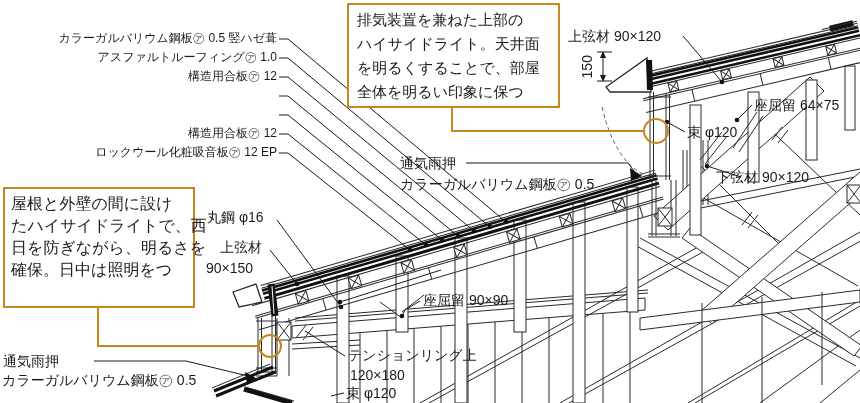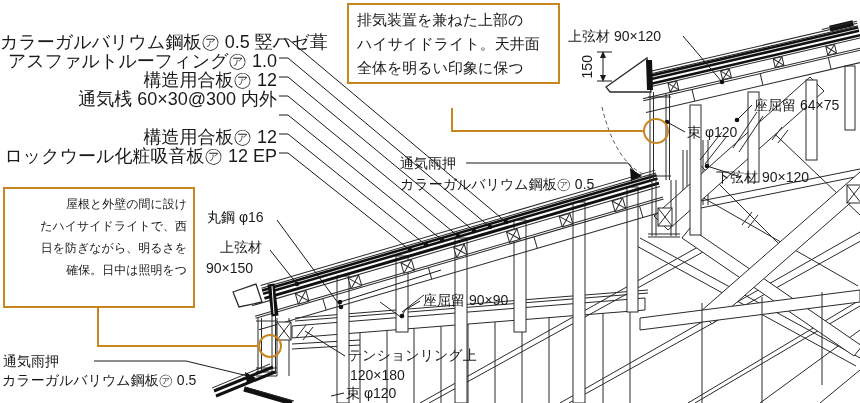--- a/index.html
+++ b/index.html
@@ -1,24 +1,24 @@
 <!DOCTYPE html>
 <html><head>
 <meta charset="utf-8">
 <style>
   html,body{margin:0;padding:0;background:#fff;}
   #stage{position:relative;width:860px;height:403px;background:#fff;overflow:hidden;
          font-family:"Liberation Sans","DejaVu Sans",sans-serif;color:#1a1a1a;}
   #art{position:absolute;left:0;top:0;z-index:1;}
   .lbl{position:absolute;z-index:3;font-size:14px;line-height:1.25;white-space:nowrap;color:#1a1a1a;}
-  .mat{position:absolute;left:0;width:277px;text-align:right;z-index:3;font-size:18px;white-space:nowrap;color:#1a1a1a;}
+  .mat{position:absolute;left:0;width:277px;text-align:right;z-index:3;font-size:12px;white-space:nowrap;color:#1a1a1a;}
   .callout{position:absolute;z-index:4;background:#fff;border:2px solid #c8861e;box-sizing:border-box;color:#1a1a1a;}
   .callout .cl{white-space:nowrap;}
-  #callout-top{left:347px;top:3px;width:213px;height:81px;padding:3px 8px;font-size:15px;line-height:24px;}
-  #callout-left{left:3px;top:187px;width:192px;height:121px;padding:4px 6px;font-size:12px;line-height:22px;text-align:right;}
+  #callout-top{left:347px;top:3px;width:213px;height:105px;padding:3px 8px;font-size:15px;line-height:24px;}
+  #callout-left{left:3px;top:187px;width:192px;height:121px;padding:4px 6px;font-size:16px;line-height:22px;}
   .rot{transform:rotate(-90deg);transform-origin:center;}
 </style>
 </head>
 <body>
 
 <div id="stage">
 
 <svg id="art" width="860" height="403" viewBox="0 0 860 403">
   <defs>
     <g id="xb11">
@@ -208,27 +208,27 @@
   </g>
   <g stroke="#c8861e" stroke-width="2" fill="none">
     <path d="M98,308 V346 H258"></path>
     <circle cx="270" cy="346" r="11"></circle>
   </g>
 </svg>
 
 <div class="mat" style="top:30px">カラーガルバリウム鋼板㋐ 0.5 竪ハゼ葺</div>
 <div class="mat" style="top:49px">アスファルトルーフィング㋐ 1.0</div>
 <div class="mat" style="top:68px">構造用合板㋐ 12</div>
-<div class="mat" style="top:87px">通気桟 60×30@300 内外</div>
 <div class="mat" style="top:125px">構造用合板㋐ 12</div>
 <div class="mat" style="top:144px">ロックウール化粧吸音板㋐ 12 EP</div>
 
 <div id="callout-top" class="callout">
   <div class="cl">排気装置を兼ねた上部の</div>
   <div class="cl">ハイサイドライト。天井面</div>
+  <div class="cl">を明るくすることで、部屋</div>
   <div class="cl">全体を明るい印象に保つ</div>
 </div>
 <div id="callout-left" class="callout">
   <div class="cl">屋根と外壁の間に設け</div>
   <div class="cl">たハイサイドライトで、西</div>
   <div class="cl">日を防ぎながら、明るさを</div>
   <div class="cl">確保。日中は照明をつ</div>
 </div>
 
 <div class="lbl" style="left:568px;top:28px">上弦材 90×120</div>

